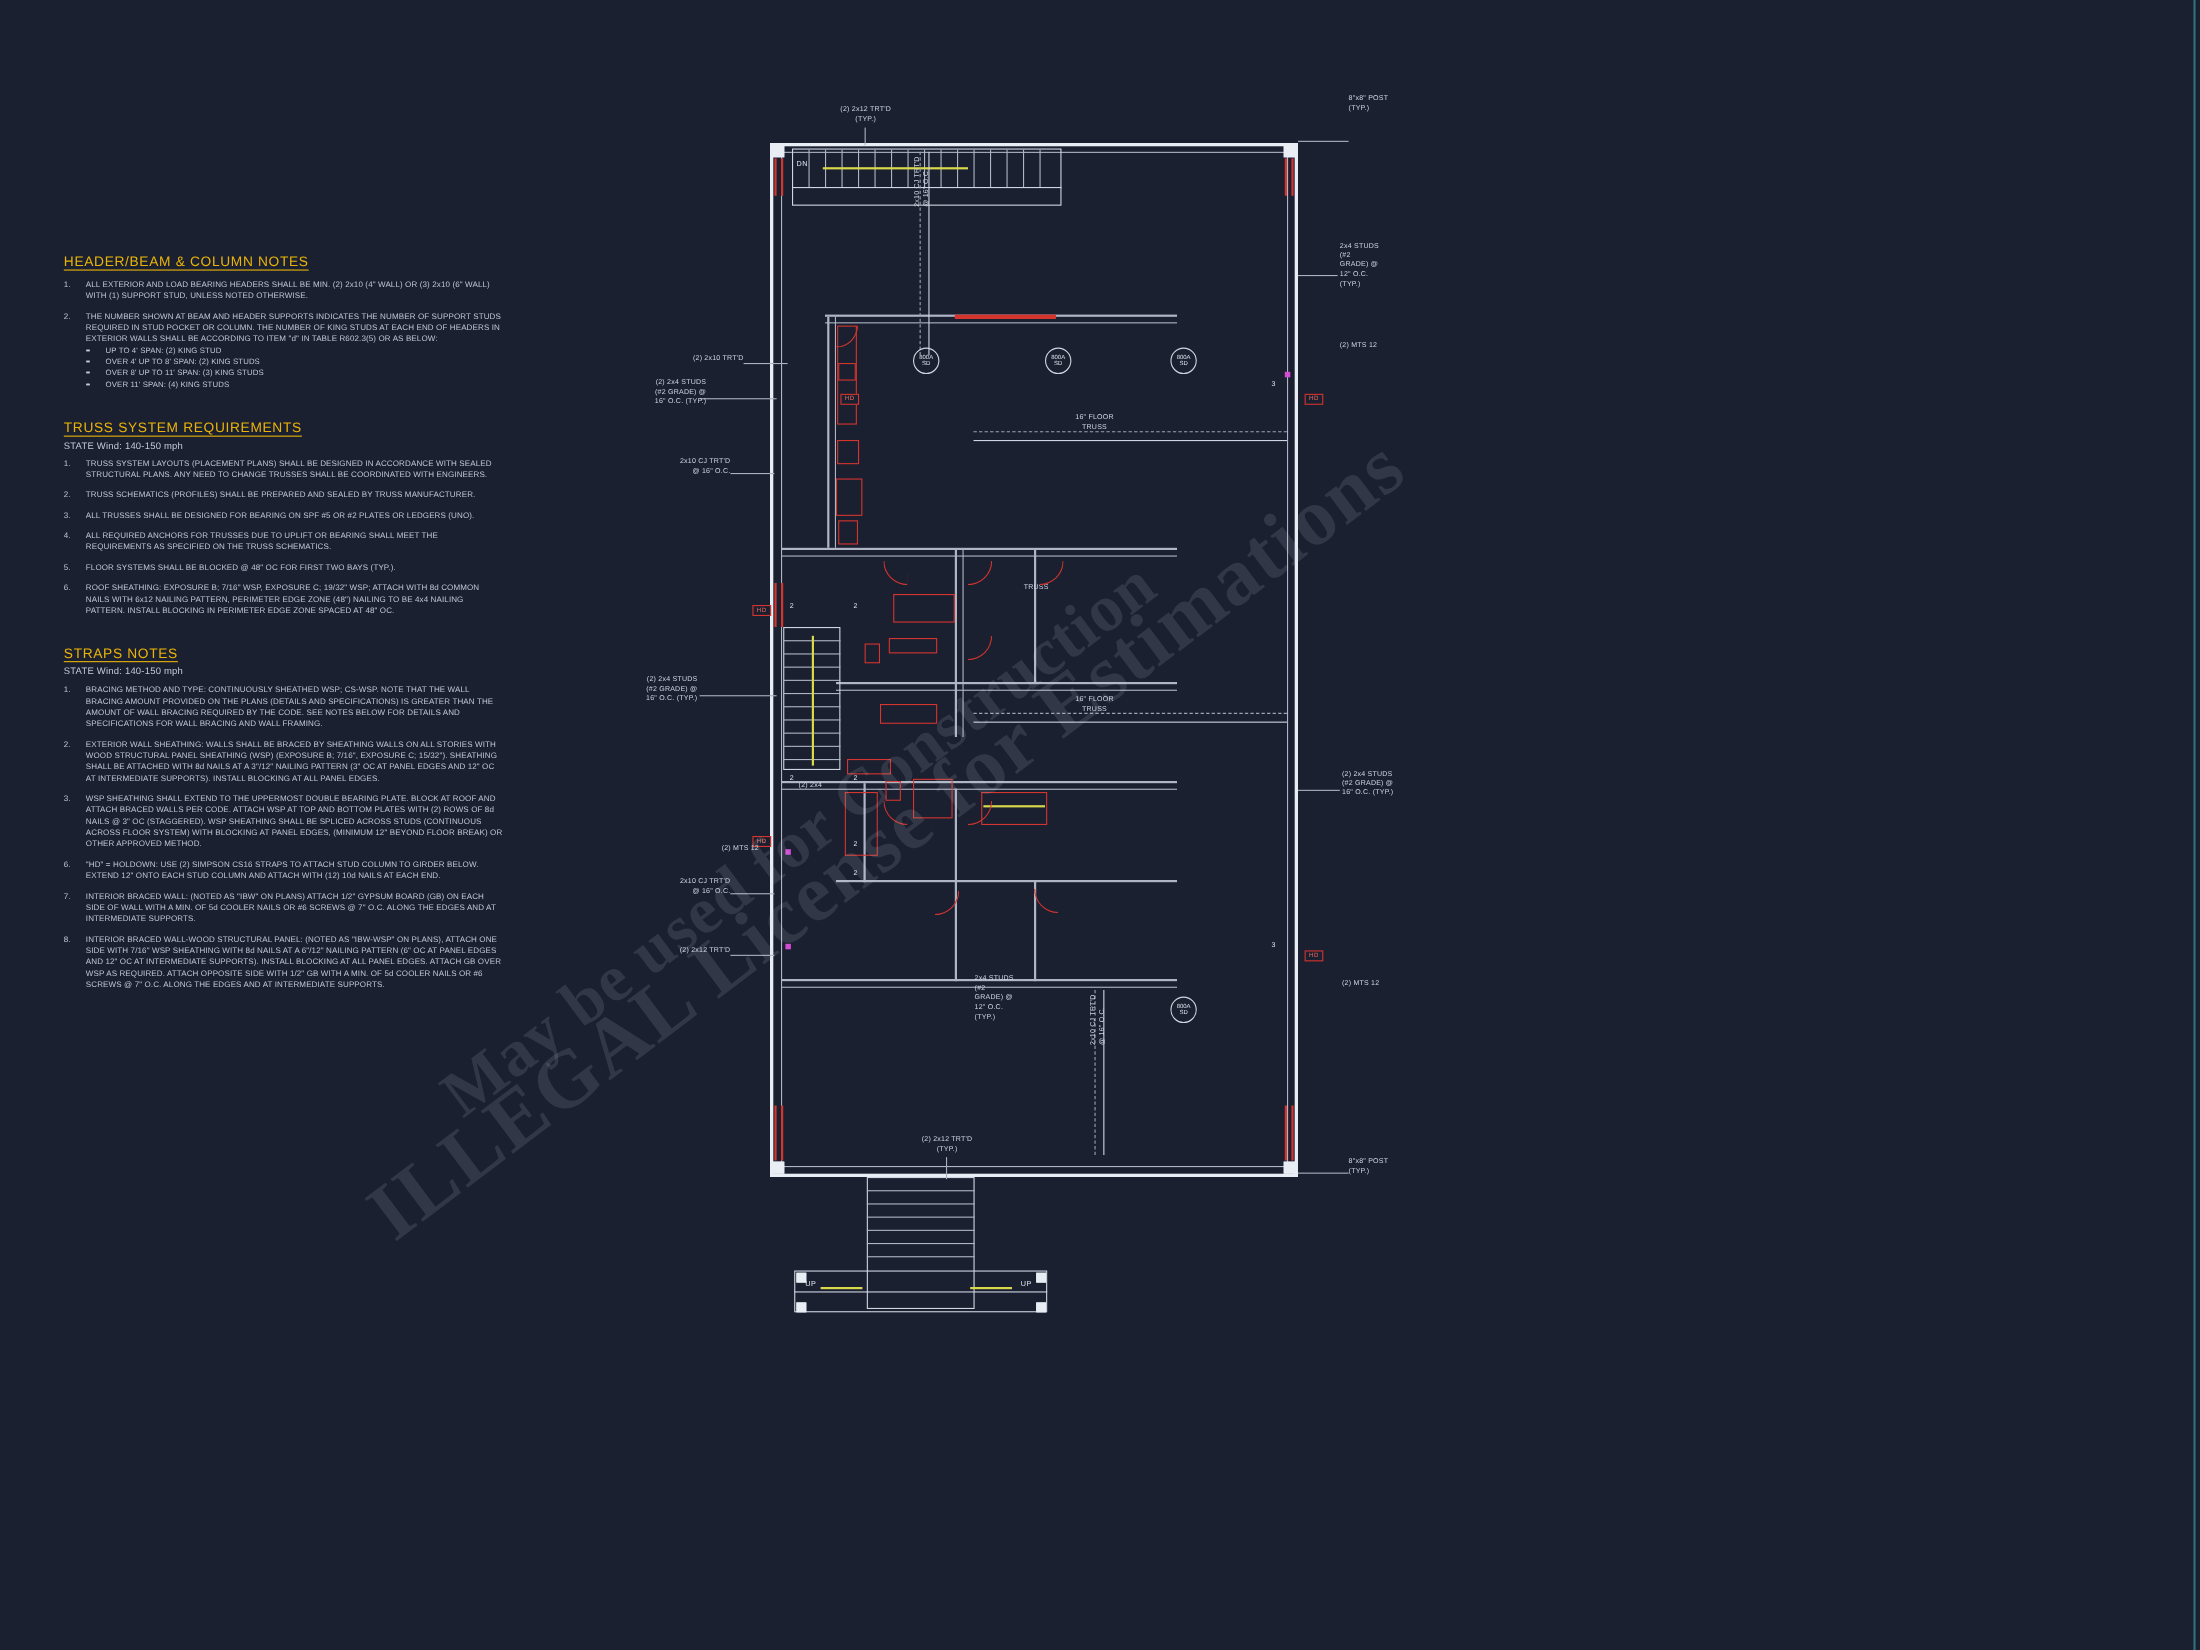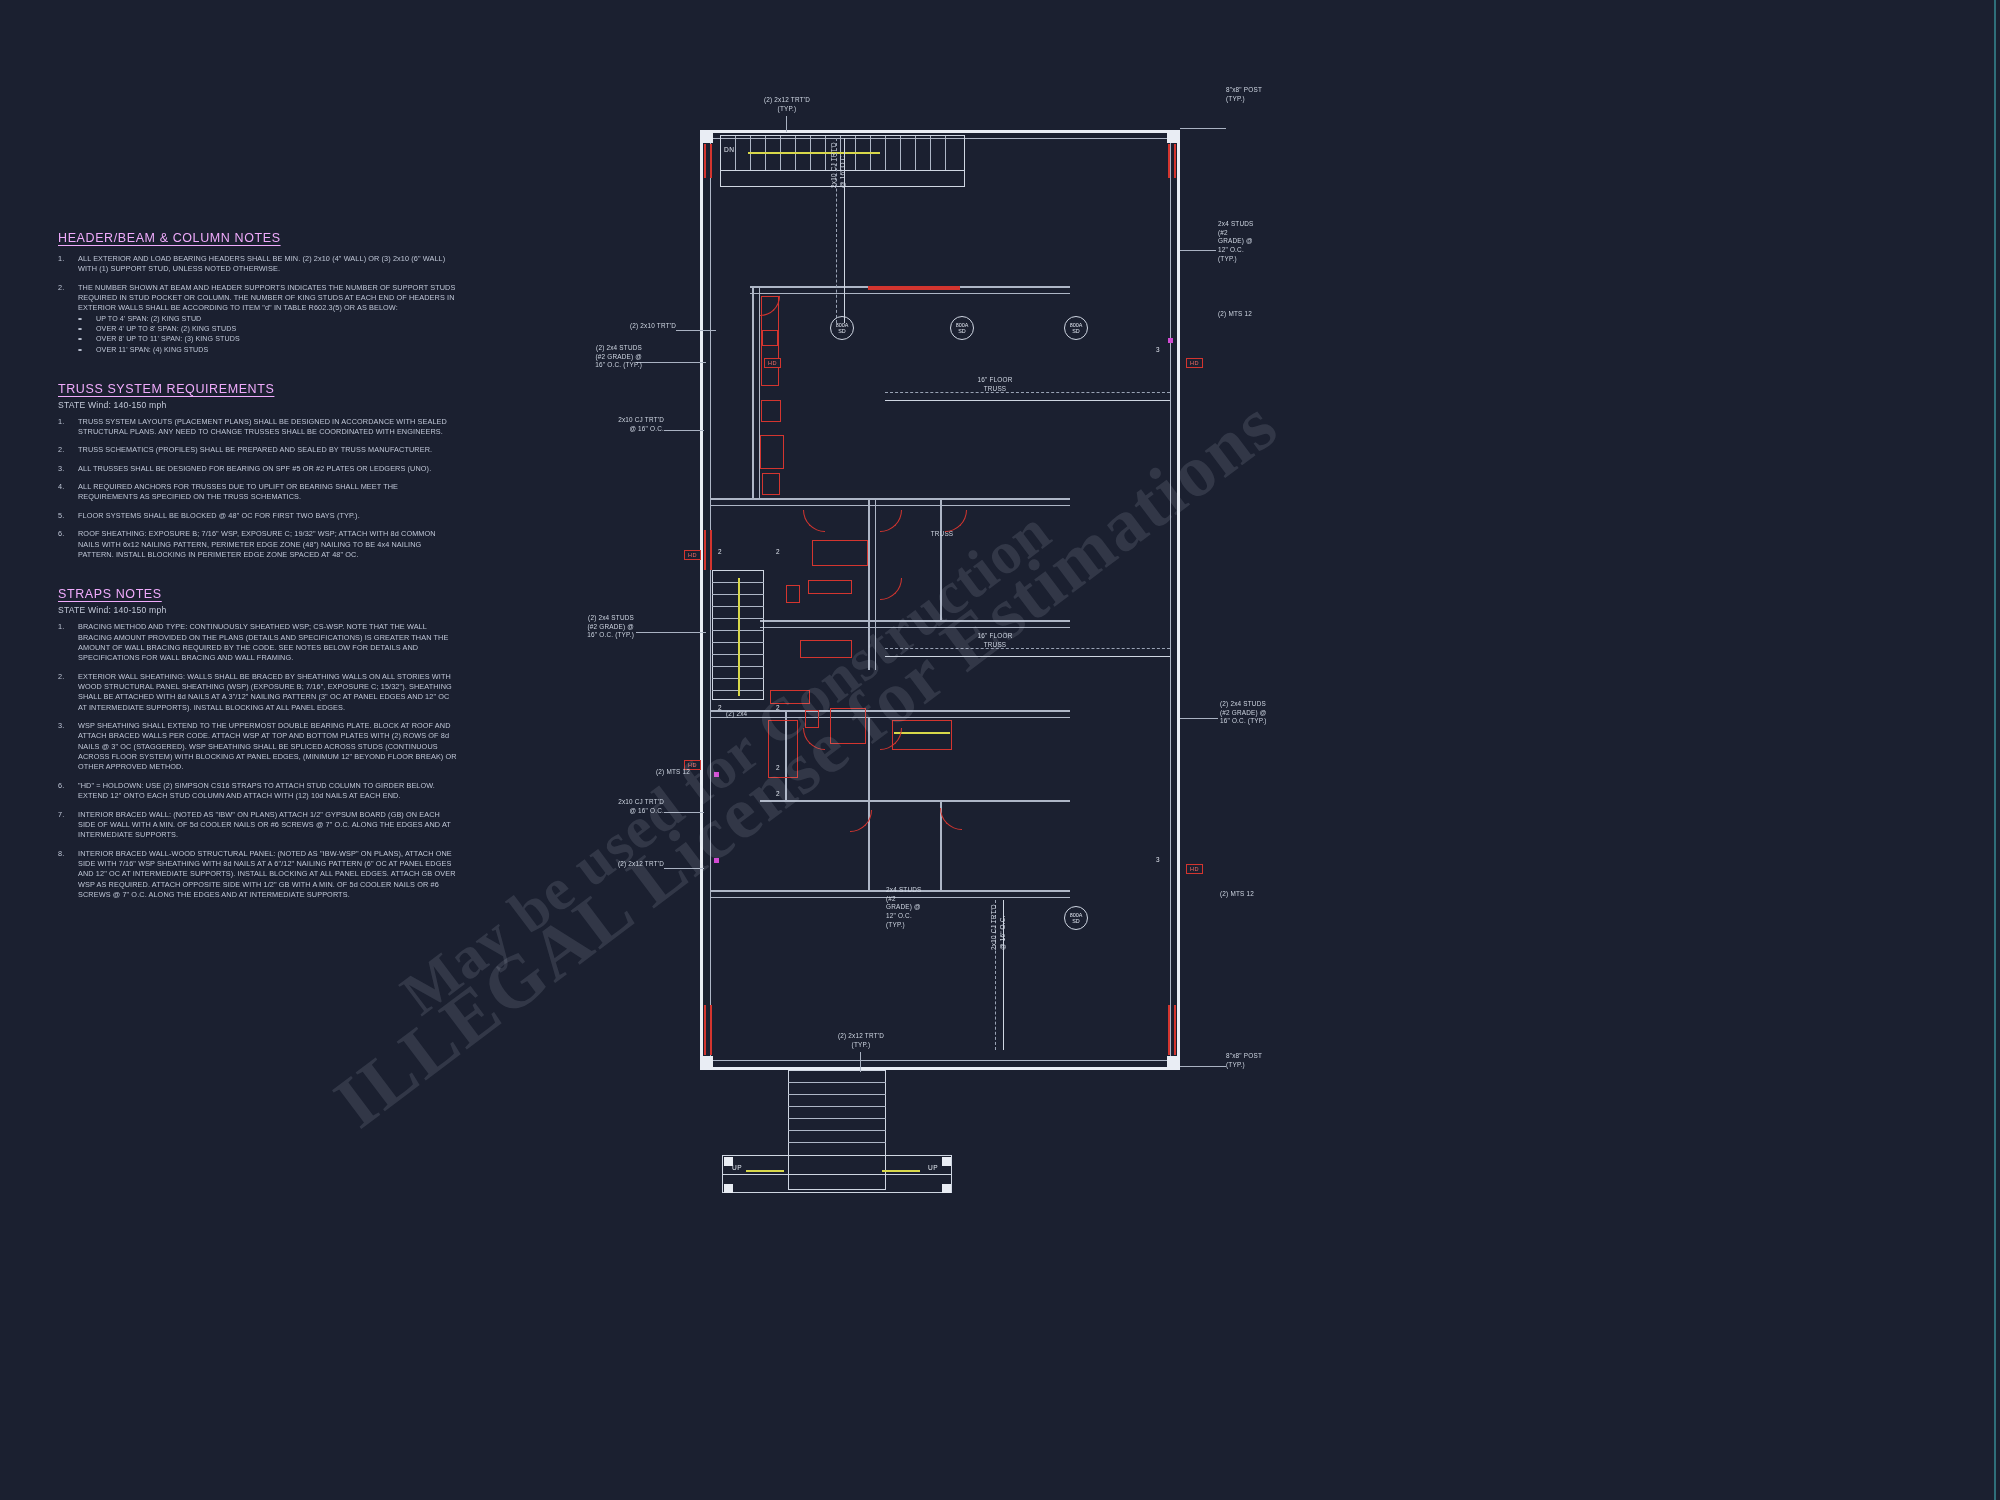--- a/index.html
+++ b/index.html
@@ -24,21 +24,21 @@
   
   .notes-col {
     position: absolute;
     left: 58px; top: 230px;
     width: 400px;
     color: #c9cfdd;
   }
   .note-block { margin-bottom: 26px; }
   .note-title {
     font-size: 12.5px; letter-spacing: 0.6px;
-    color: #f0abfc; text-decoration: underline;
+    color: #eab308; text-decoration: underline;
     text-underline-offset: 3px; line-height: 1.35;
     font-family: "Liberation Sans", sans-serif;
   }
   .note-sub {
     font-size: 8.6px; color: #c3c9d8; margin-top: 2px; letter-spacing: .2px;
   }
   .note-items { margin-top: 7px; }
   .note-item {
     display: flex; gap: 7px;
     font-size: 7.3px; line-height: 1.42;

